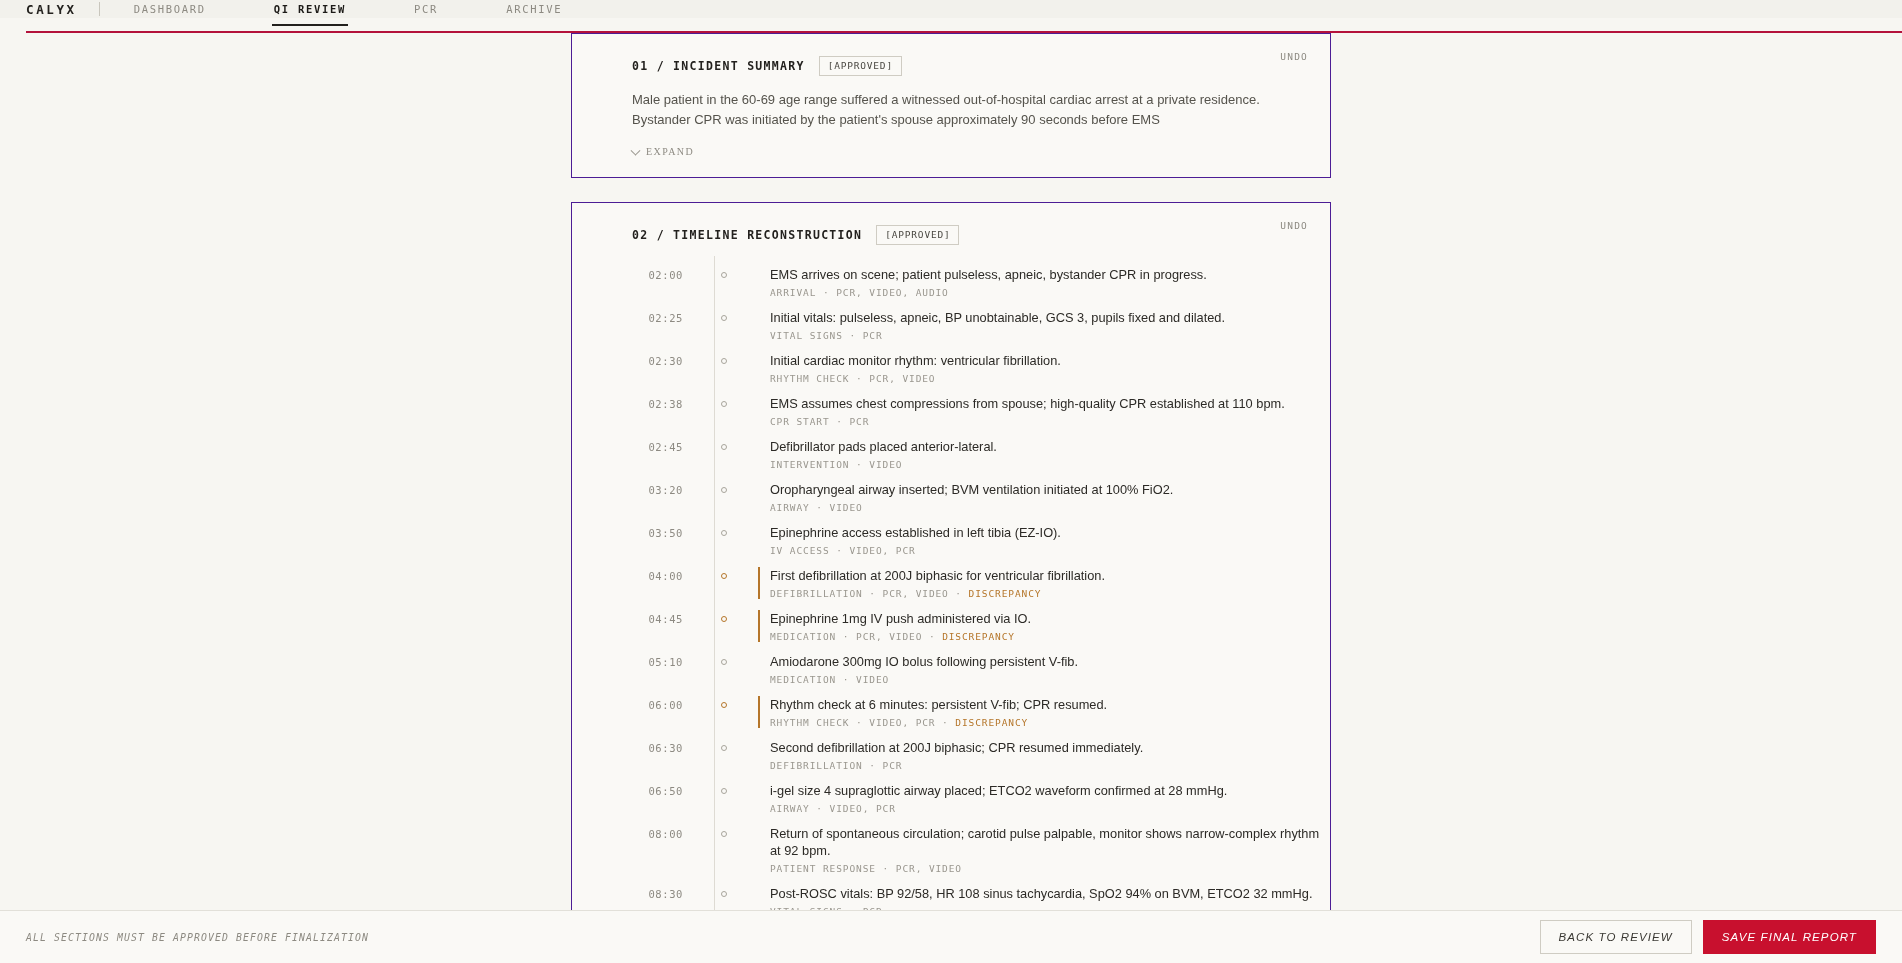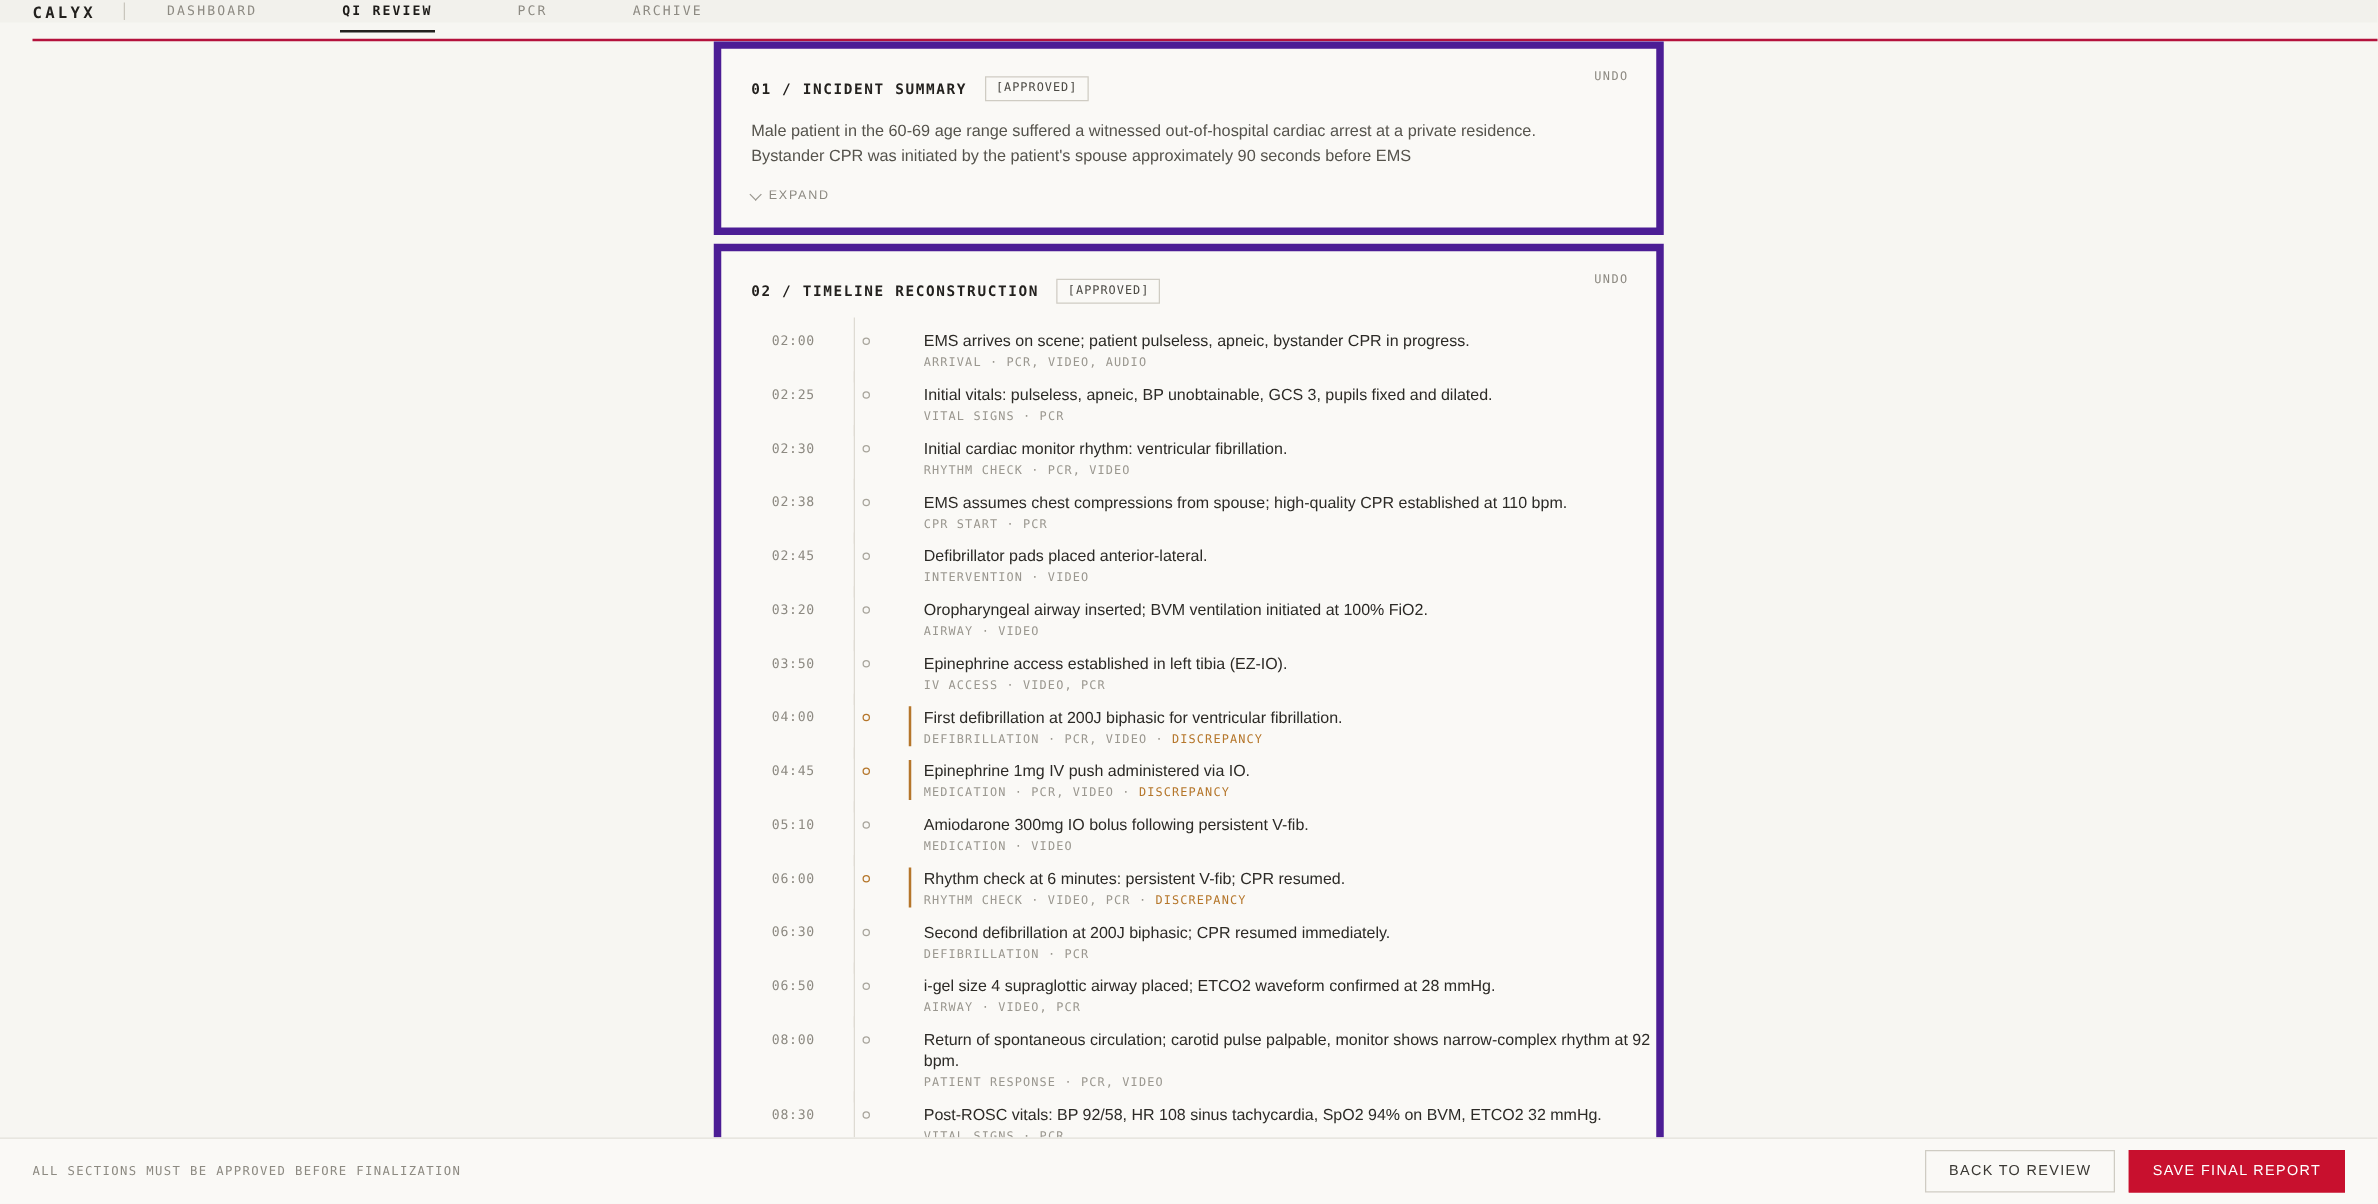--- a/index.html
+++ b/index.html
@@ -58,23 +58,24 @@
     overflow: hidden;
   }
   .column {
     position: absolute; left: 571px; top: 0;
     width: 760px;
   }
 
   
   .card {
     background: #faf9f6;
-    border: 6px solid #4c1d95;
+    border: 1px solid #4c1d95;
     position: relative;
-    margin-bottom: 7px;
+    margin-bottom: 24px;
+    padding-left: 36px;
   }
   .card-head {
     display: flex; align-items: center;
     padding: 22px 24px 0 24px;
   }
   .sec-title {
     font-family: "DejaVu Sans Mono", monospace;
     font-size: 11.5px; font-weight: 700;
     letter-spacing: 1.3px; color: #23211e;
     white-space: nowrap;
@@ -94,21 +95,21 @@
     color: #8d8a82; cursor: pointer;
   }
   .summary-body {
     padding: 14px 28px 0 24px;
     font-size: 13px; line-height: 20px;
     color: #55534c; max-width: 690px;
   }
   .expand {
     display: flex; align-items: flex-end; gap: 7px;
     padding: 16px 24px 20px 24px;
-    font-family: Liberation Sans, sans-serif;
+    font-family: Liberation Serif, serif;
     font-size: 10px; letter-spacing: 1.4px;
     color: #8d8a82; cursor: pointer; width: fit-content;
   }
   .chev {
     display: inline-block; width: 7px; height: 7px;
     border-right: 1.3px solid #9a978f;
     border-bottom: 1.3px solid #9a978f;
     transform: rotate(45deg) translate(-2px,-2px);
   }
 
@@ -156,21 +157,21 @@
     color: #9a978f;
   }
   .tl-meta .disc { color: #b5762a; }
 
   
   .footer {
     position: absolute; left: 0; bottom: 0;
     width: 1902px; height: 53px;
     background: #faf9f6;
     border-top: 1px solid #e2e0d9;
-    display: flex; align-items: center;
+    display: flex; align-items: center; font-style: italic;
   }
   .foot-note {
     margin-left: 26px;
     font-family: "DejaVu Sans Mono", monospace;
     font-size: 9.8px; letter-spacing: 1.1px;
     color: #8d8a82;
   }
   .foot-btns {
     margin-left: auto; margin-right: 26px;
     display: flex; align-items: center; gap: 11px;

